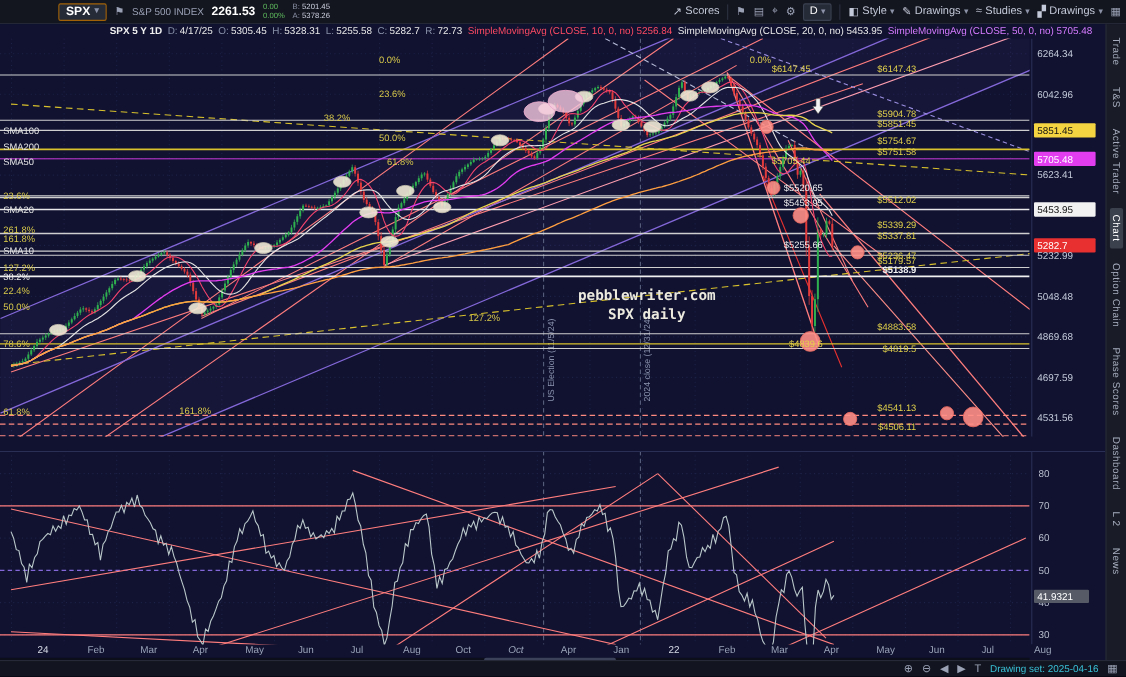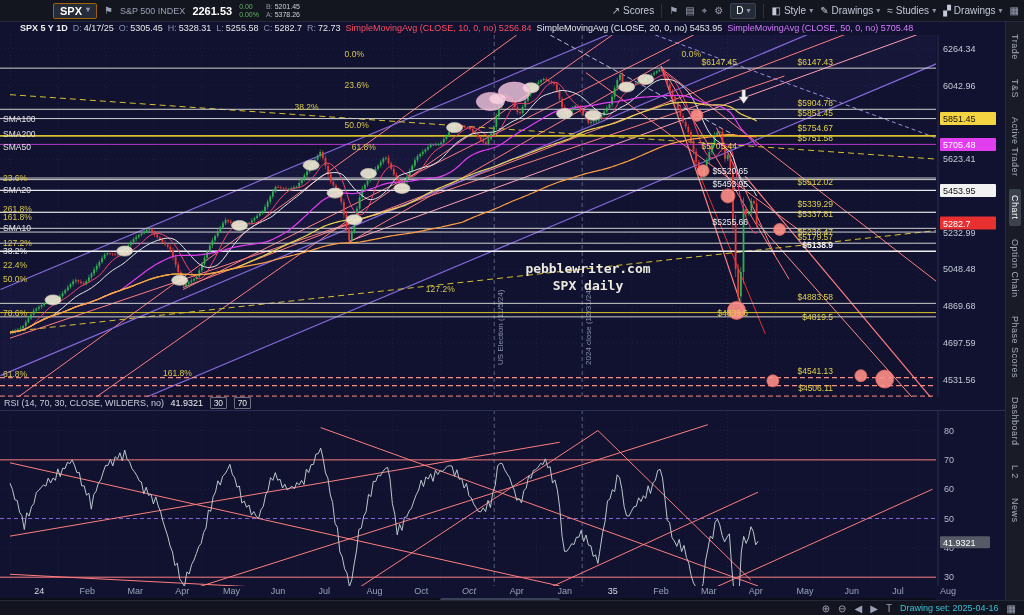--- a/index.html
+++ b/index.html
@@ -19,22 +19,22 @@
   .chg{color:#5cb85c;}
   .ba{color:#8c93a8;}
   .ba b{color:#cdd2e0;font-weight:normal;margin-left:2px;}
   .spacer{flex:1;}
   .tool-btn{display:flex;align-items:center;gap:3px;color:#c3c9d8;font-size:10px;cursor:pointer;}
   .tf-box{display:flex;align-items:center;gap:3px;border:1px solid #3a4150;background:#262b38;
           padding:0 5px;border-radius:2px;color:#fff;font-size:10px;height:16px;cursor:pointer;}
   .vdiv{width:1px;height:14px;background:#2c3140;}
   
   .chart-wrap{position:absolute;left:0;top:22px;width:1005px;height:578px;background:#101230;overflow:hidden;}
-  .legend{position:absolute;left:20px;top:0;width:998px;height:13px;line-height:13px;font-size:9px;
-          white-space:nowrap;overflow:hidden;}
+  .legend{position:absolute;left:0;top:0;width:998px;height:13px;line-height:13px;font-size:9px;
+          white-space:nowrap;overflow:hidden;text-align:right;}
   .legend span{margin-right:5px;}
   .legend .sym{color:#f0f0f0;font-weight:bold;}
   .legend .k{color:#8890a8;margin-right:2px;}
   .legend .v{color:#e8e8e8;}
   #main-svg{position:absolute;left:0;top:13px;}
   .rsi-header{position:absolute;left:4px;top:375px;height:13px;line-height:13px;font-size:9px;
           color:#c7ccda;white-space:nowrap;}
   .rsi-header .rsi-val{color:#f0f0f0;margin-left:4px;}
   .rsi-box{display:inline-block;border:1px solid #6a7080;color:#e8e8e8;padding:0 3px;margin-left:4px;
           font-size:8.5px;line-height:10px;border-radius:1px;}
@@ -864,26 +864,20 @@
         <rect x="940" y="148.96303039104114" width="56" height="13" rx="1" fill="#f2f2f2"></rect>
         <text x="943" y="158.96303039104114" fill="#111" font-size="9">5453.95</text>
         <rect x="940" y="181.56805764350224" width="56" height="13" rx="1" fill="#e83030"></rect>
         <text x="943" y="191.56805764350224" fill="#fff" font-size="9">5282.7</text>
         <text x="943" y="200.7306837291794" fill="#c3c9d8" font-size="9">5232.99</text>
         <text x="943" y="237.41642302202627" fill="#c3c9d8" font-size="9">5048.48</text>
         <text x="943" y="274.2691312697304" fill="#c3c9d8" font-size="9">4869.68</text>
         <text x="943" y="311.0397044091479" fill="#c3c9d8" font-size="9">4697.59</text>
         <text x="943" y="347.8151269007647" fill="#c3c9d8" font-size="9">4531.56</text>
       </svg>
-    <div class="rsi-header">
-      <span>RSI (14, 70, 30, CLOSE, WILDERS, no)</span>
-      <span class="rsi-val">41.9321</span>
-      <span class="rsi-box">30</span>
-      <span class="rsi-box">70</span>
-    </div>
     <svg id="rsi-svg" width="1005" height="176">
         <defs>
           <clipPath id="rsiclip">
             <rect x="0" y="0" width="936" height="176"></rect>
           </clipPath>
         </defs>
         <g clip-path="url(#rsiclip)">
           <line x1="10.5" y1="0" x2="10.5" y2="176" stroke="#1e2246" stroke-dasharray="1,3"></line>
           <line x1="58.3" y1="0" x2="58.3" y2="176" stroke="#1e2246" stroke-dasharray="1,3"></line>
           <line x1="106.1" y1="0" x2="106.1" y2="176" stroke="#1e2246" stroke-dasharray="1,3"></line>
@@ -943,21 +937,21 @@
         <span style="left: 98.4px;">Mar</span>
         <span style="left: 146.2px;">Apr</span>
         <span style="left: 194px;">May</span>
         <span style="left: 241.8px;">Jun</span>
         <span style="left: 289.6px;">Jul</span>
         <span style="left: 337.4px;">Aug</span>
         <span style="left: 385.2px;">Oct</span>
         <span style="left: 433px; font-style: italic;">Oct</span>
         <span style="left: 480.8px;">Apr</span>
         <span style="left: 528.6px;">Jan</span>
-        <span class="yr" style="left: 578.8px;">35</span>
+        <span class="yr" style="left: 578.8px;">22</span>
         <span style="left: 624.2px;">Feb</span>
         <span style="left: 672px;">Mar</span>
         <span style="left: 719.8px;">Apr</span>
         <span style="left: 767.6px;">May</span>
         <span style="left: 815.4px;">Jun</span>
         <span style="left: 863.2px;">Jul</span>
         <span style="left: 911px;">Aug</span>
       </div>
     <div class="scrollbar">
       <div class="thumb"></div>

